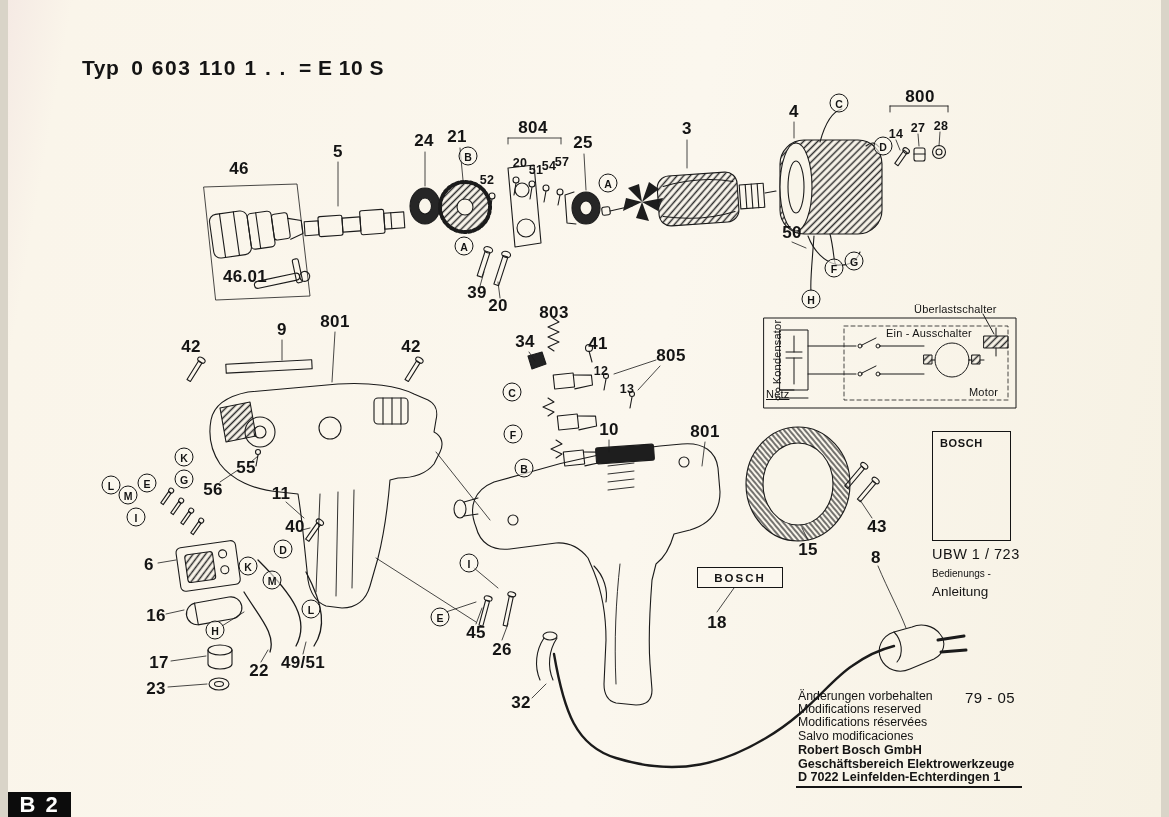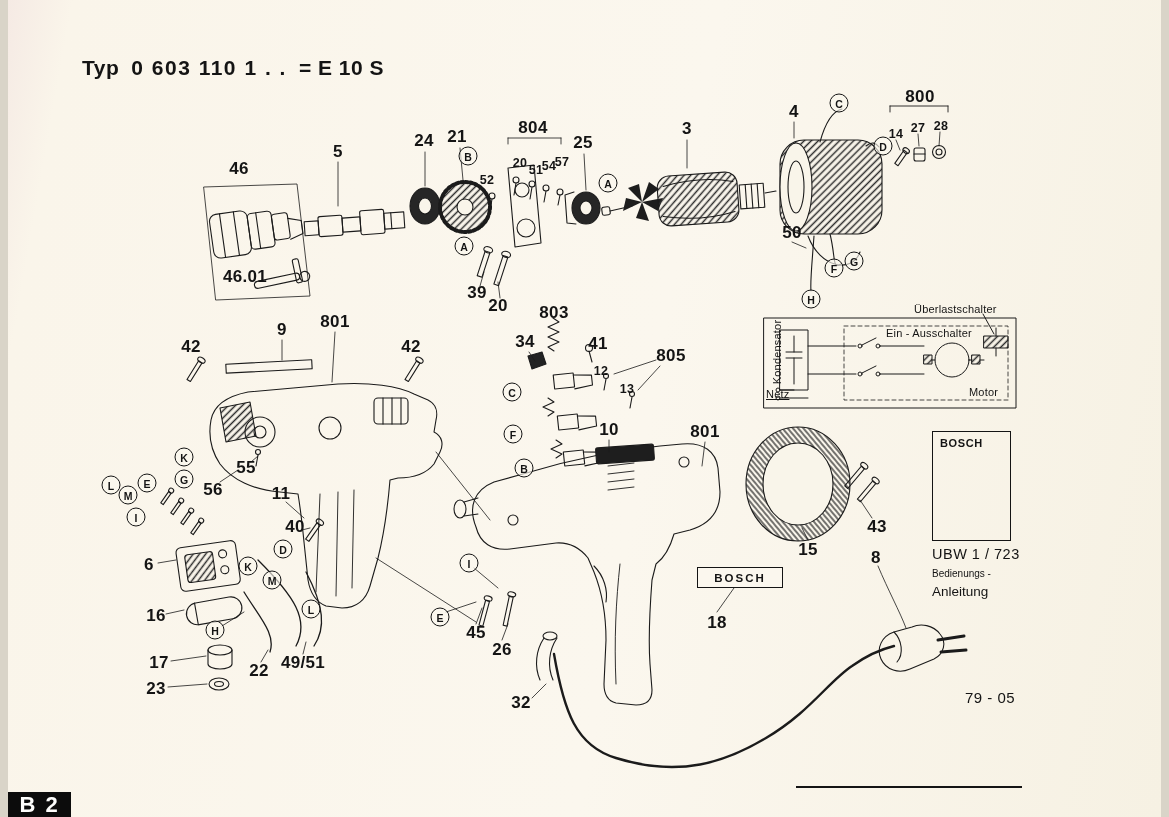--- a/index.html
+++ b/index.html
@@ -485,18 +485,29 @@
 
   <div class="manual-box">
     <span class="manual-brand">BOSCH</span>
   </div>
   <div class="manual-code">UBW 1 / 723</div>
   <div class="manual-cap1">Bedienungs -</div>
   <div class="manual-cap2">Anleitung</div>
 
   <div class="nameplate">BOSCH</div>
 
+  <div class="footer-notes">
+    <div>Änderungen vorbehalten</div>
+    <div>Modifications reserved</div>
+    <div>Modifications réservées</div>
+    <div>Salvo modificaciones</div>
+  </div>
   <div class="footer-date">79 - 05</div>
+  <div class="footer-company">
+    <div>Robert Bosch GmbH</div>
+    <div>Geschäftsbereich Elektrowerkzeuge</div>
+    <div>D 7022 Leinfelden-Echterdingen 1</div>
+  </div>
   <div class="footer-rule"></div>
 
   <div class="corner">B 2</div>
 
 </div>
 
 </body></html>

